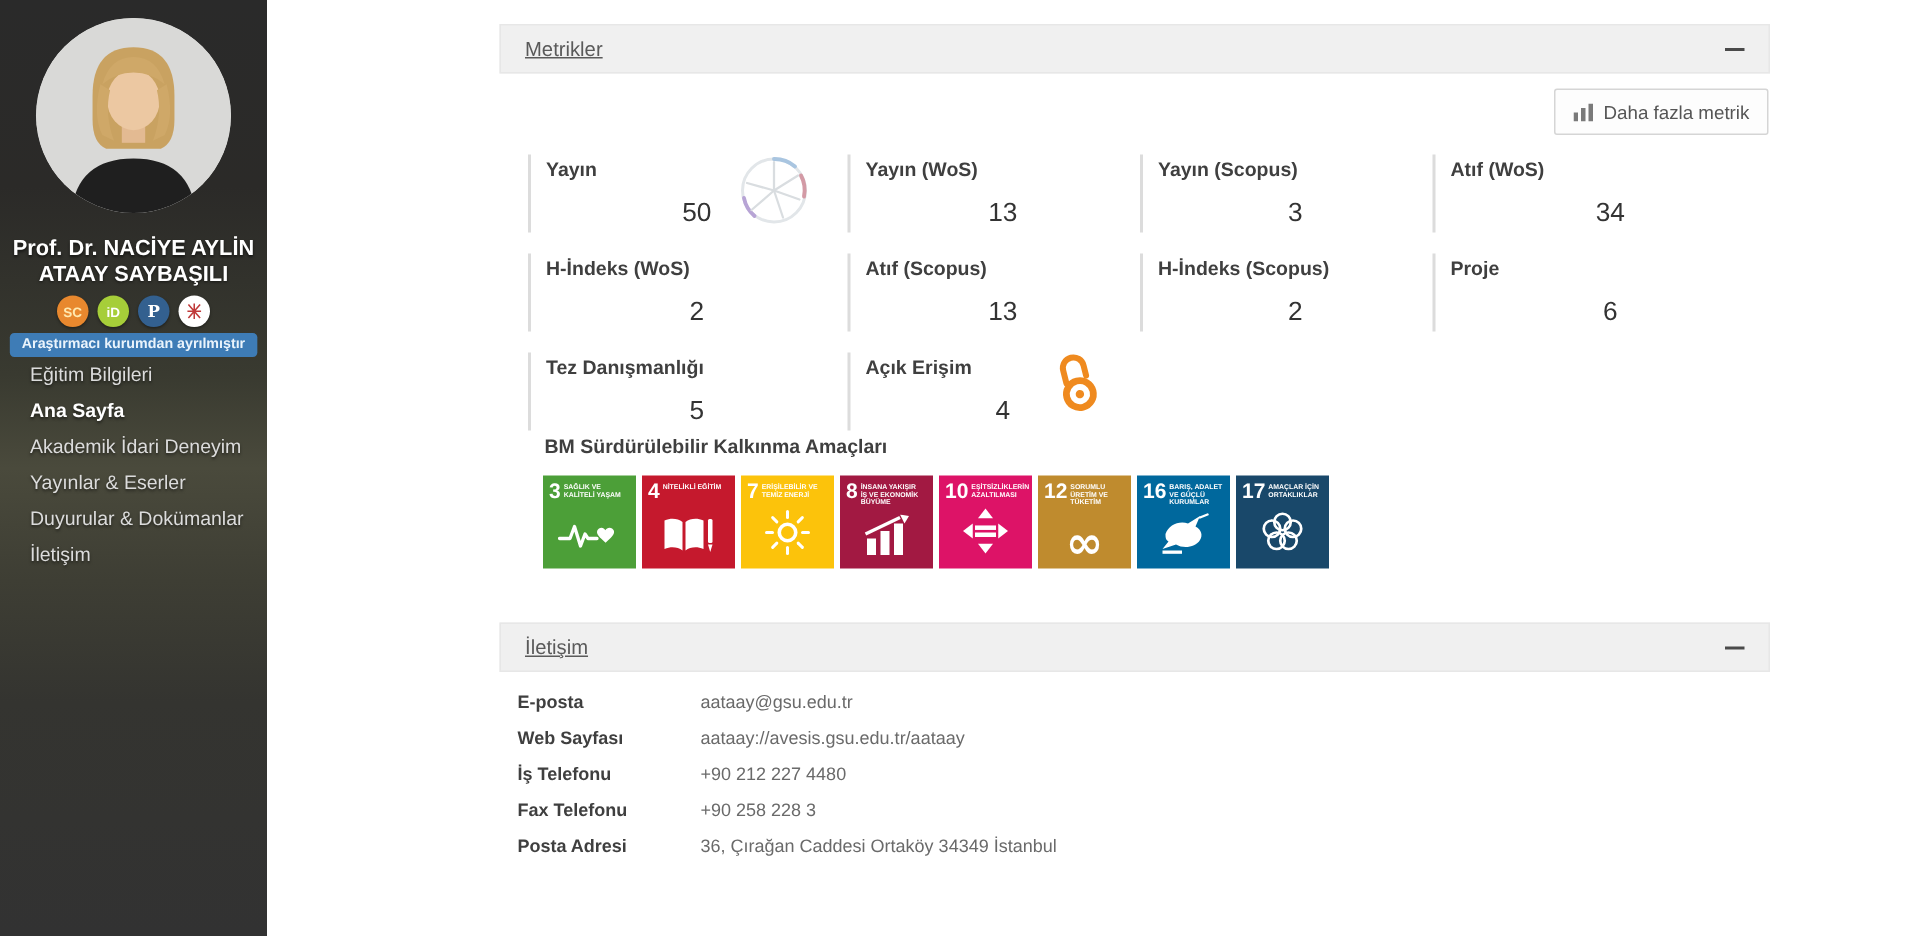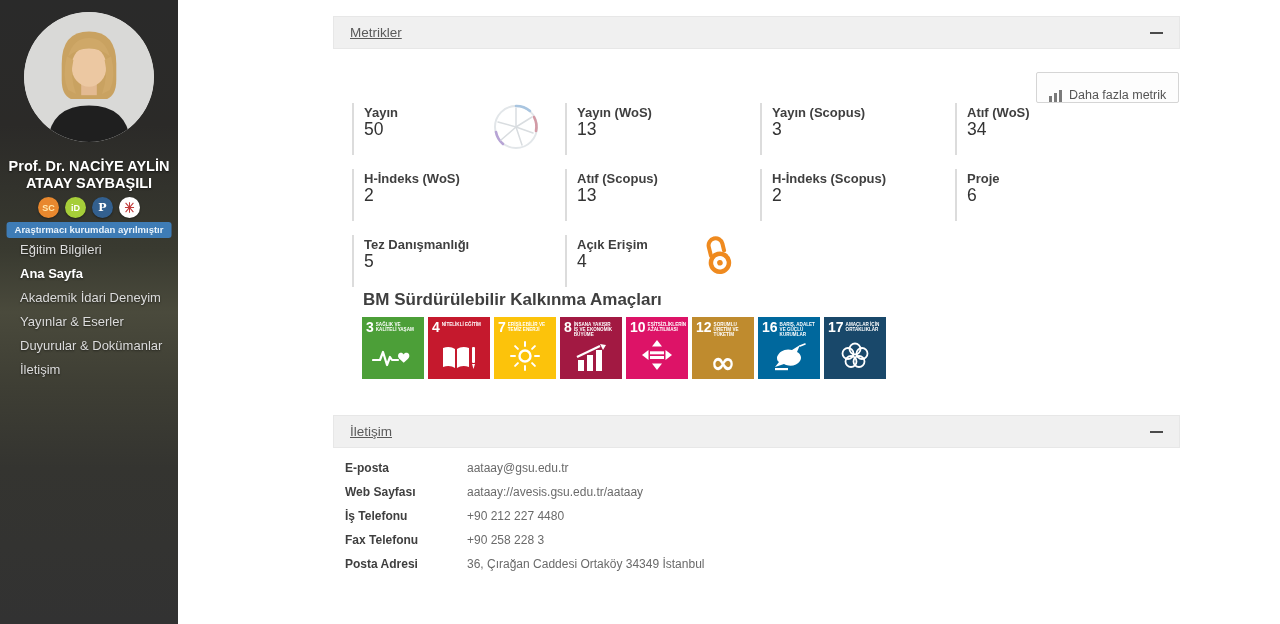--- a/index.html
+++ b/index.html
@@ -58,43 +58,43 @@
   }
   .panel-header .ph-title{flex:1;}
   .collapse-btn{
     width:14px;height:14px;display:flex;align-items:center;justify-content:center;cursor:pointer;
   }
   .collapse-btn span{display:block;width:13px;height:0;border-top:2px solid #4a4a4a;}
   #metrics-header{top:16px;}
   #contact-header{top:415px;}
   
   .more-btn{
-    position:absolute;left:1036px;top:72px;height:29px;
-    display:flex;align-items:flex-end;gap:7px;
+    position:absolute;left:1036px;top:59px;height:29px;
+    display:flex;align-items:center;gap:7px;
     background:#fdfdfd;border:1px solid #d5d5d5;border-radius:2px;
     padding:0 12px;font-size:12.5px;color:#555;cursor:pointer;
   }
   
   .metrics-grid{
     position:absolute;left:352px;top:103px;width:828px;
     display:grid;grid-template-columns:213px 195px 195px 225px;
     grid-row-gap:14px;
   }
   .metric-cell{
     position:relative;border-left:2px solid #dcdcdc;
     padding:2px 0 4px 10px;height:46px;
   }
   .m-label{font-size:13px;font-weight:bold;color:#3f3f3f;line-height:15px;}
-  .m-value{font-size:17.5px;color:#333;margin-top:0;line-height:18px;}
+  .m-value{font-size:17.5px;color:#333;margin-top:12px;line-height:18px;text-align:center;}
   .dim-wheel{position:absolute;right:22px;top:-3px;}
   .oa-icon{position:absolute;right:26px;top:-1px;}
   
   .sdg-heading{
     position:absolute;left:363px;top:290px;
-    font-size:17px;font-weight:bold;color:#3f3f3f;
+    font-size:13px;font-weight:bold;color:#3f3f3f;
   }
   .sdg-row{position:absolute;left:362px;top:317px;display:flex;gap:4px;}
   .sdg-tile{
     width:62px;height:62px;position:relative;color:#fff;cursor:pointer;
     overflow:hidden;flex-shrink:0;
   }
   .sdg-head{display:flex;gap:2px;padding:4px 2px 0 4px;}
   .sdg-num{font-size:14px;font-weight:bold;line-height:12px;}
   .sdg-title{
     font-size:4.6px;font-weight:bold;line-height:5.2px;padding-top:1px;

